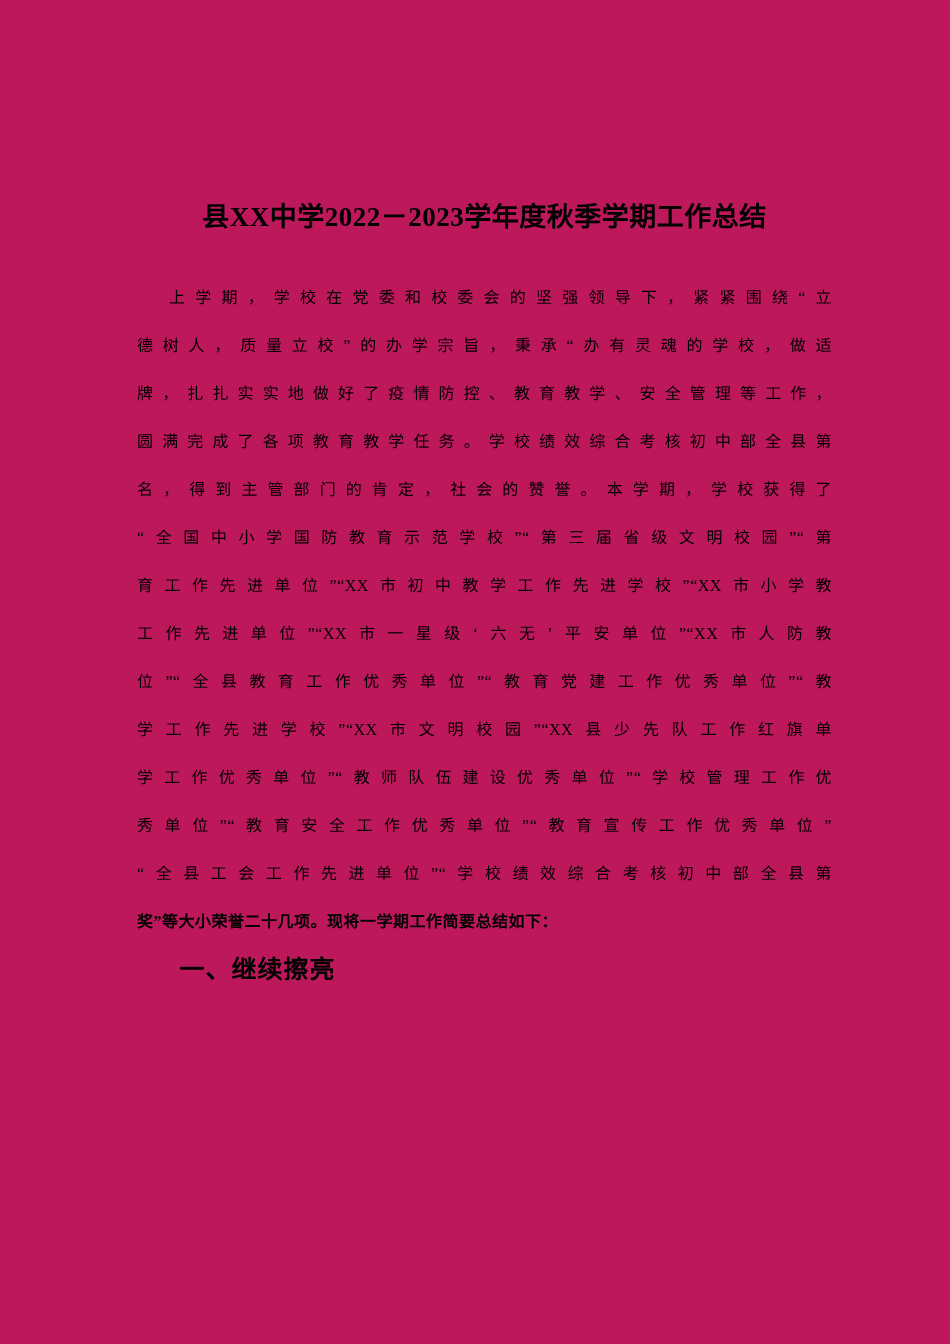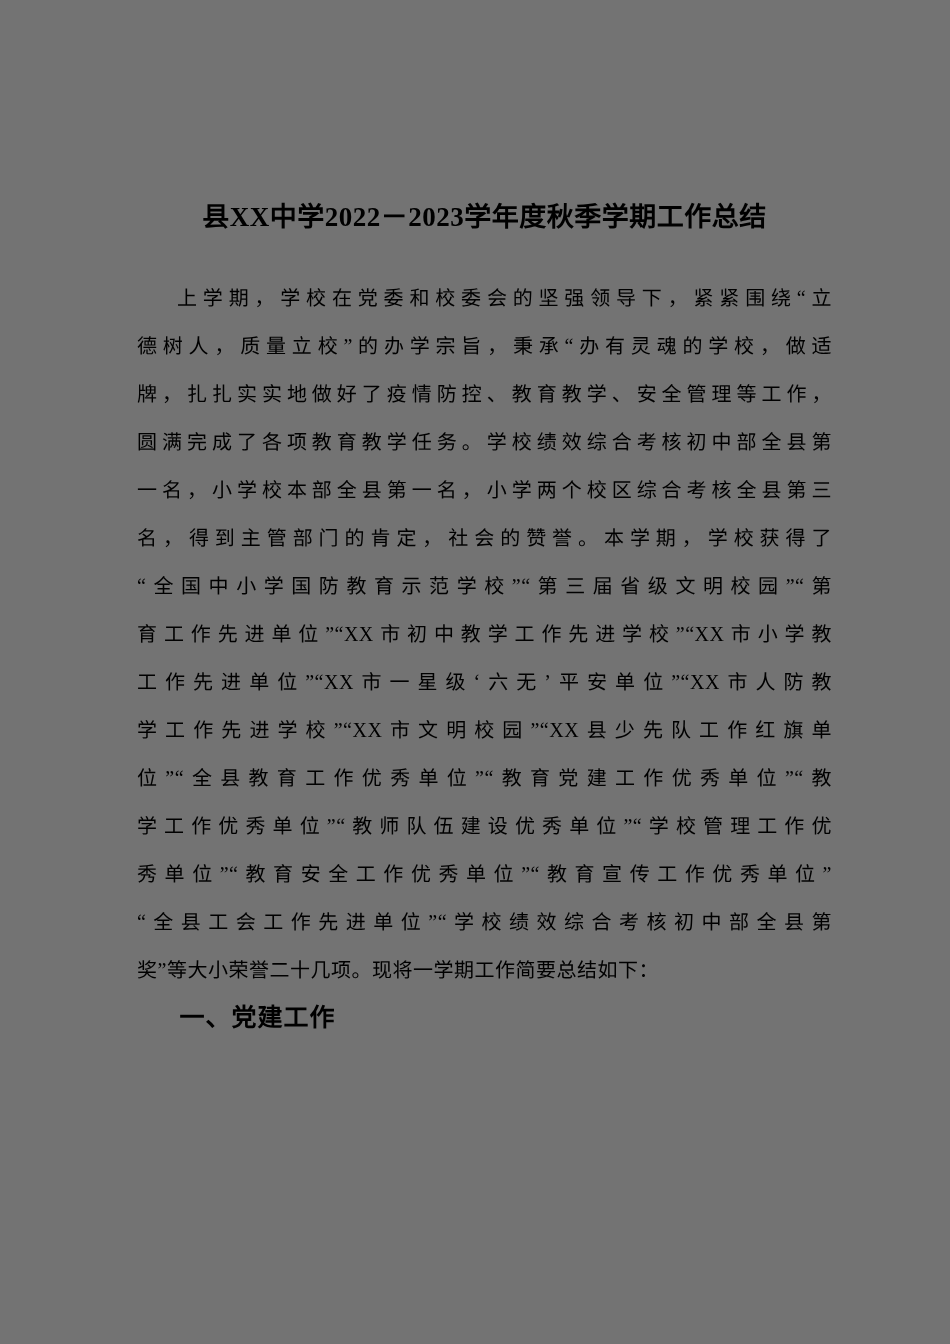--- a/index.html
+++ b/index.html
@@ -5,51 +5,52 @@
   html, body {
     margin: 0;
     padding: 0;
     background: #ffffff;
   }
   .page {
     position: relative;
     width: 950px;
     height: 1344px;
     margin: 0 auto;
-    background: #737373;
+    background: #be185d;
     box-sizing: border-box;
     padding: 193px 118px 8px 137px;
     overflow: hidden;
     font-family: "Liberation Serif", "DejaVu Serif", serif;
     color: #000000;
   }
   .doc-title {
     font-size: 27px;
     font-weight: bold;
     text-align: center;
     line-height: 48px;
     margin: 0 0 33px 0;
     letter-spacing: 0.5px;
     white-space: nowrap;
   }
   .paragraph {
     width: 695px;
   }
   .paragraph .line {
-    font-size: 20px;
+    font-size: 16px;
     line-height: 48px;
     text-align: justify;
     text-align-last: justify;
     letter-spacing: 0.5px;
   }
   .paragraph .line:first-child {
     text-indent: 2em;
   }
   .paragraph .line:last-child {
     text-align-last: left;
+    font-weight: bold;
   }
   .section-heading {
     font-size: 25px;
     font-weight: bold;
     line-height: 48px;
     margin: 0;
     text-indent: 1.7em;
     letter-spacing: 1px;
   }
 </style>
@@ -57,27 +58,26 @@
 <body>
 
 <div class="page">
   <h1 class="doc-title">县XX中学2022－2023学年度秋季学期工作总结</h1>
 
   <div class="paragraph">
       <div class="line">上学期，学校在党委和校委会的坚强领导下，紧紧围绕“立</div>
       <div class="line">德树人，质量立校”的办学宗旨，秉承“办有灵魂的学校，做适</div>
       <div class="line">牌，扎扎实实地做好了疫情防控、教育教学、安全管理等工作，</div>
       <div class="line">圆满完成了各项教育教学任务。学校绩效综合考核初中部全县第</div>
-      <div class="line">一名，小学校本部全县第一名，小学两个校区综合考核全县第三</div>
       <div class="line">名，得到主管部门的肯定，社会的赞誉。本学期，学校获得了</div>
       <div class="line">“全国中小学国防教育示范学校”“第三届省级文明校园”“第</div>
       <div class="line">育工作先进单位”“XX市初中教学工作先进学校”“XX市小学教</div>
       <div class="line">工作先进单位”“XX市一星级‘六无’平安单位”“XX市人防教</div>
+      <div class="line">位”“全县教育工作优秀单位”“教育党建工作优秀单位”“教</div>
       <div class="line">学工作先进学校”“XX市文明校园”“XX县少先队工作红旗单</div>
-      <div class="line">位”“全县教育工作优秀单位”“教育党建工作优秀单位”“教</div>
       <div class="line">学工作优秀单位”“教师队伍建设优秀单位”“学校管理工作优</div>
       <div class="line">秀单位”“教育安全工作优秀单位”“教育宣传工作优秀单位”</div>
       <div class="line">“全县工会工作先进单位”“学校绩效综合考核初中部全县第</div>
       <div class="line">奖”等大小荣誉二十几项。现将一学期工作简要总结如下：</div>
     </div>
 
-  <h2 class="section-heading">一、党建工作</h2>
+  <h2 class="section-heading">一、继续擦亮</h2>
 </div>
 
 </body></html>

